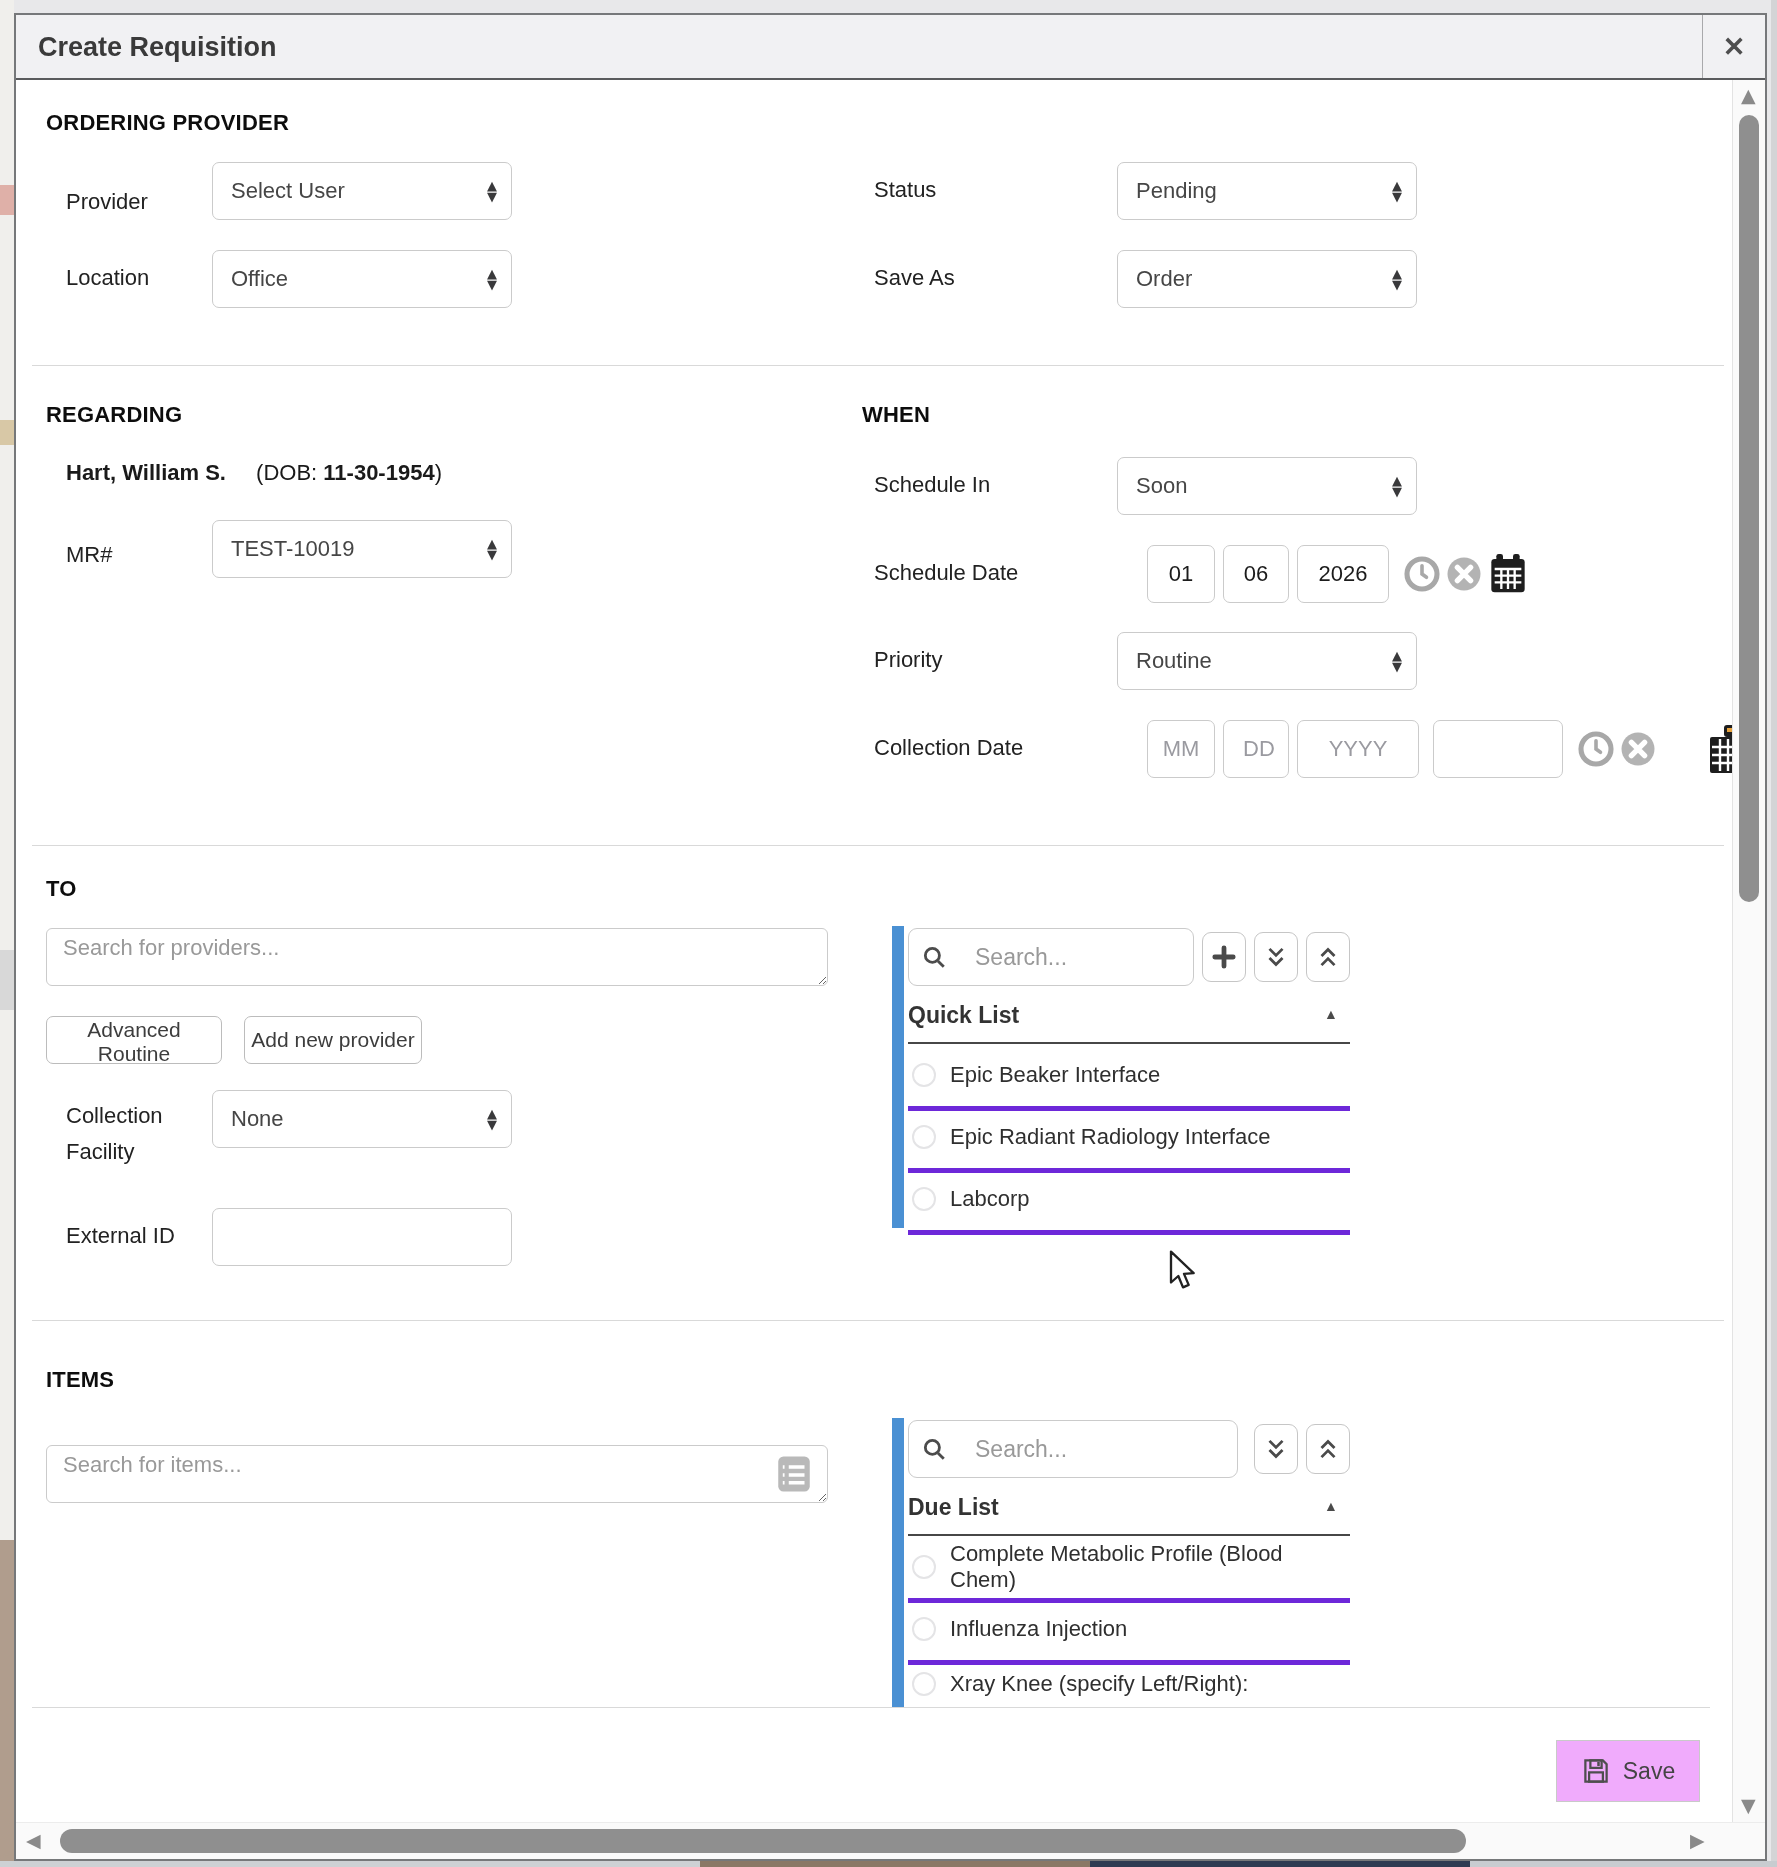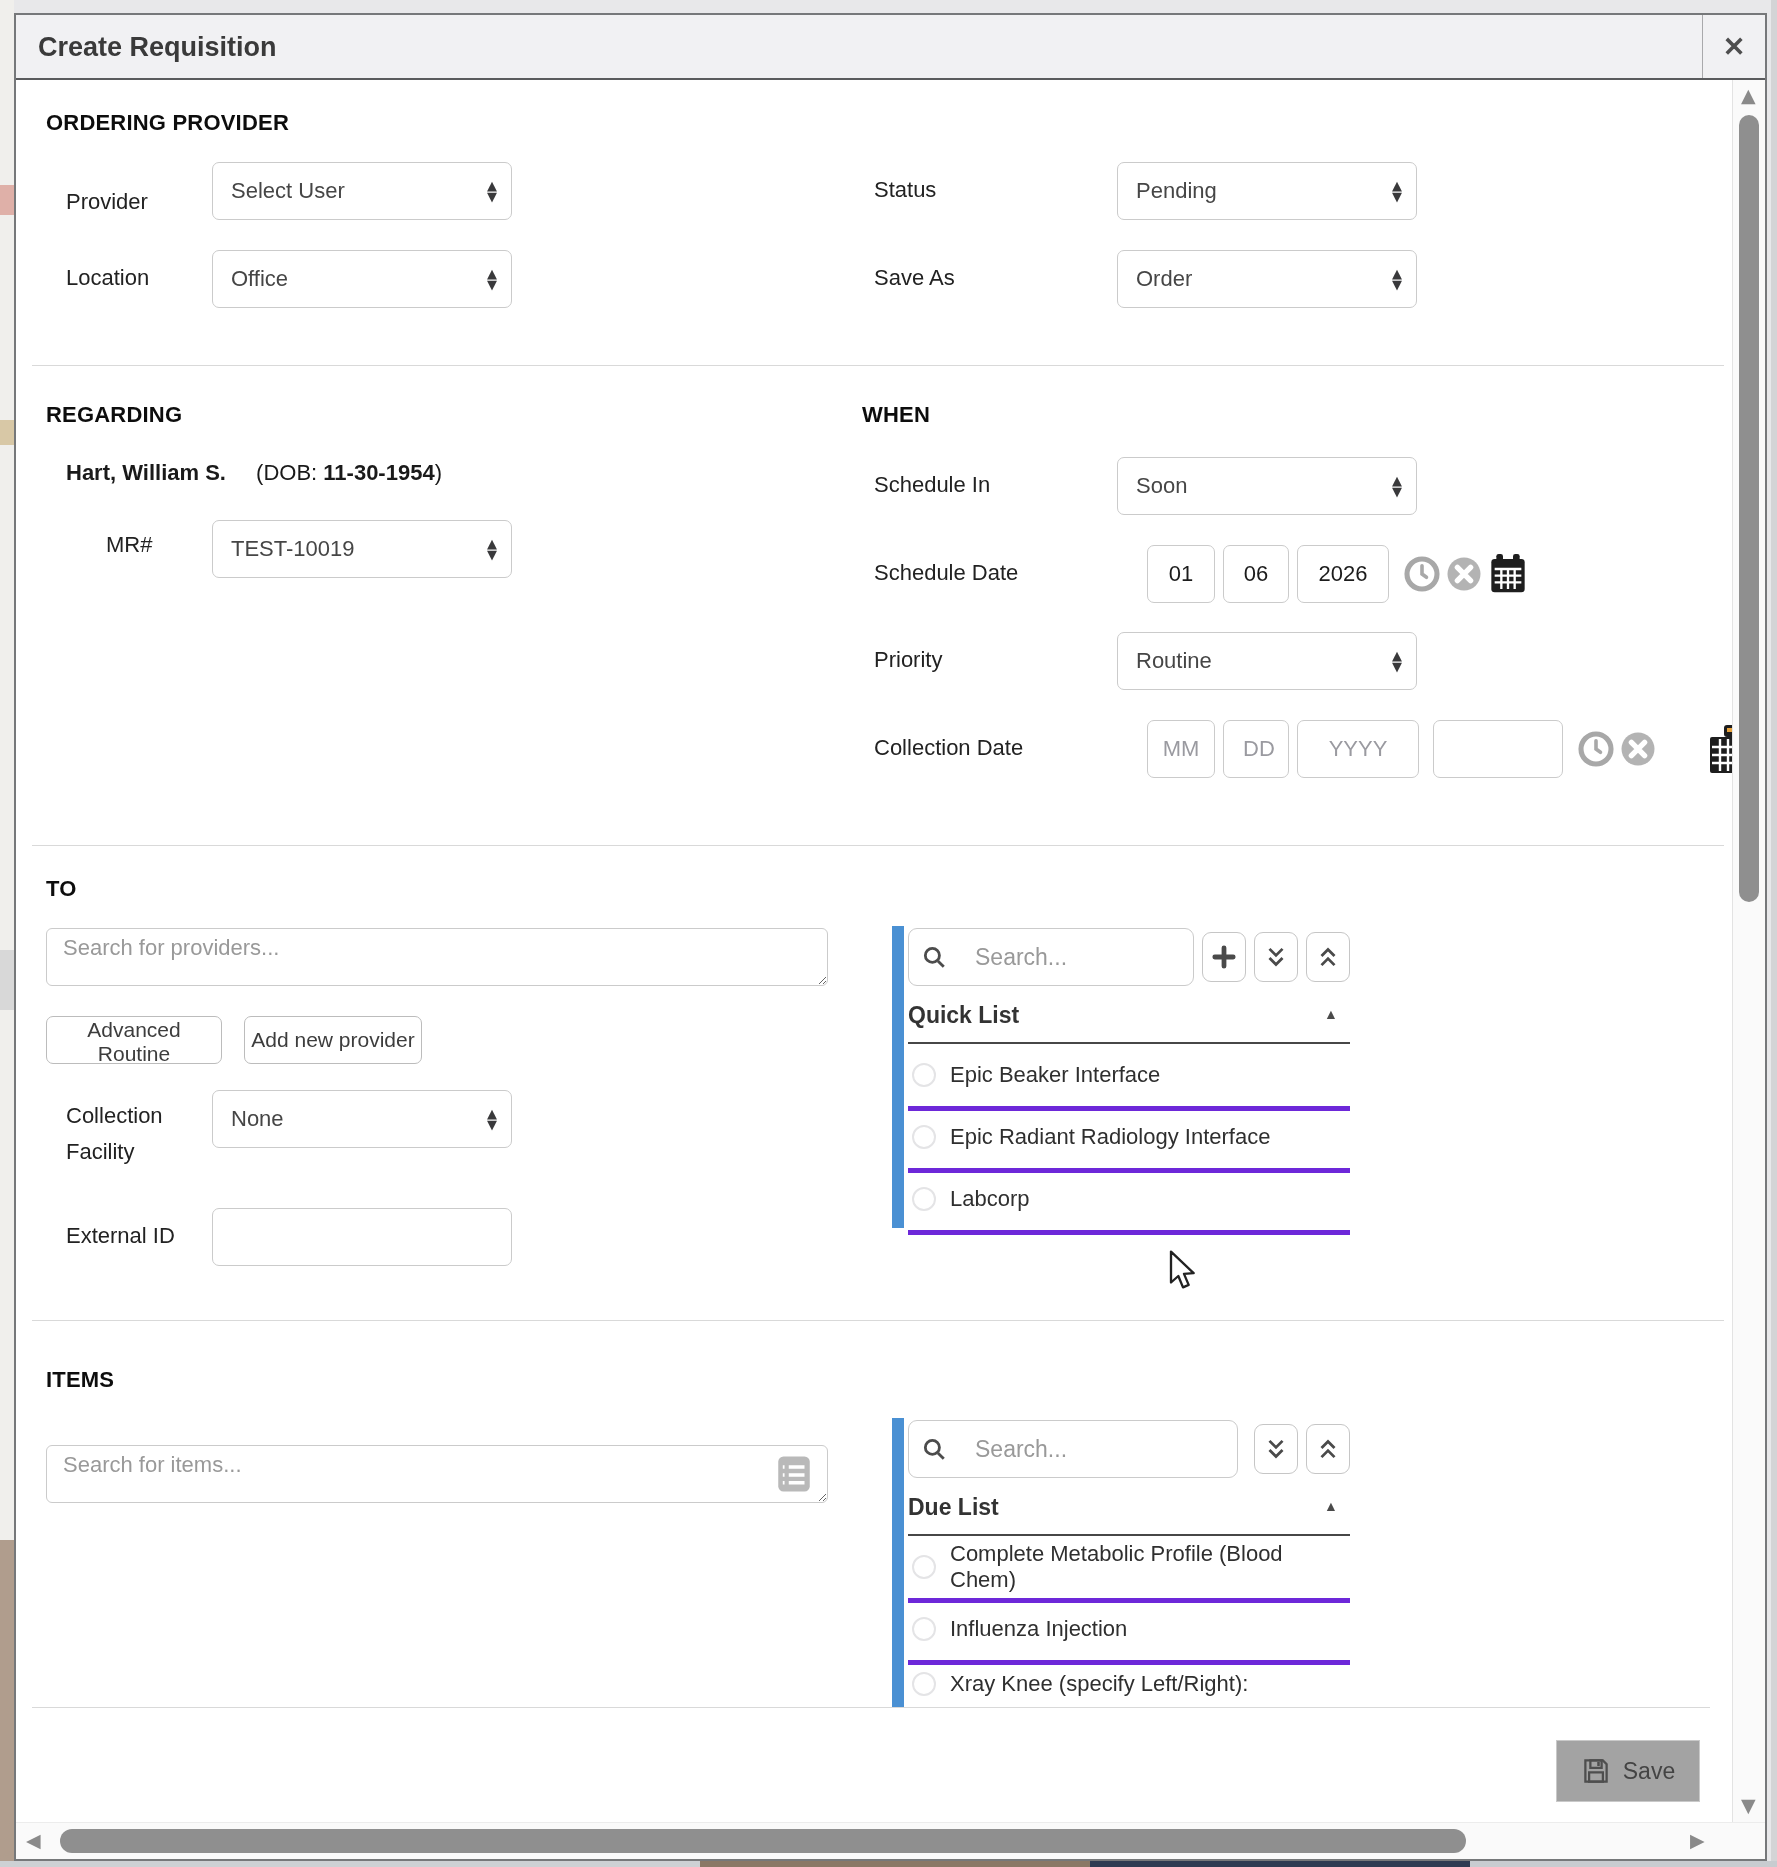--- a/index.html
+++ b/index.html
@@ -54,21 +54,21 @@
   .collapse{font-size:14px;color:#4a4a4a;}
   
   .vscroll{left:1716px;top:65px;width:33px;height:1742px;background:#fafafa;
     border-left:1px solid #e3e3e3;box-sizing:border-box;}
   .vthumb{left:6px;top:35px;width:20px;height:787px;background:#8f8f8f;border-radius:10px;}
   .hscroll{left:0;top:1807px;width:1749px;height:37px;background:#fafafa;
     border-top:1px solid #ececec;box-sizing:border-box;}
   .hthumb{left:44px;top:6px;width:1406px;height:24px;background:#8f8f8f;border-radius:12px;}
   .sarrow{color:#8a8a8a;font-size:19px;font-family:"DejaVu Sans",sans-serif;}
   .savebtn{left:1540px;top:1660px;width:144px;height:62px;border:1px solid #c9c9c9;
-    background:#a3a3a3;display:flex;align-items:center;justify-content:center;gap:12px;
+    background:#f0abfc;display:flex;align-items:center;justify-content:center;gap:12px;
     font-size:23px;color:#444;font-family:inherit;cursor:pointer;}
   .icanchor{display:flex;align-items:center;justify-content:center;}
 </style>
 </head>
 <body>
 
 <div class="abs bg-left">
   <div class="abs bg-frag" style="top:185px;height:30px;background:#dfb0a8;"></div>
   <div class="abs bg-frag" style="top:420px;height:25px;background:#d8c8a6;"></div>
   <div class="abs bg-frag" style="top:950px;height:60px;background:#d8d8d8;"></div>
@@ -129,21 +129,21 @@
     <div class="abs divider" style="top:285px;"></div>
 
     <div class="abs heading" style="left:30px;top:322px;">REGARDING</div>
     <div class="abs heading" style="left:846px;top:322px;">WHEN</div>
 
     <div class="abs" style="left:50px;top:380px;font-size:22px;color:#1a1a1a;">
       <span style="font-weight:bold;">Hart, William S.</span>
       <span style="margin-left:24px;">(DOB: </span><span style="font-weight:bold;">11-30-1954</span><span>)</span>
     </div>
 
-    <div class="abs lbl" style="left:50px;top:452px;margin-left:40px;">MR#</div>
+    <div class="abs lbl" style="left:50px;top:462px;">MR#</div>
     <div class="abs sel" style="left:196px;top:440px;width:300px;">
       <span class="sel-val">TEST-10019</span>
       <span class="ud">
           <span>▲</span>
           <span>▼</span>
         </span>
     </div>
 
     <div class="abs lbl" style="left:858px;top:392px;">Schedule In</div>
     <div class="abs sel" style="left:1101px;top:377px;width:300px;">

